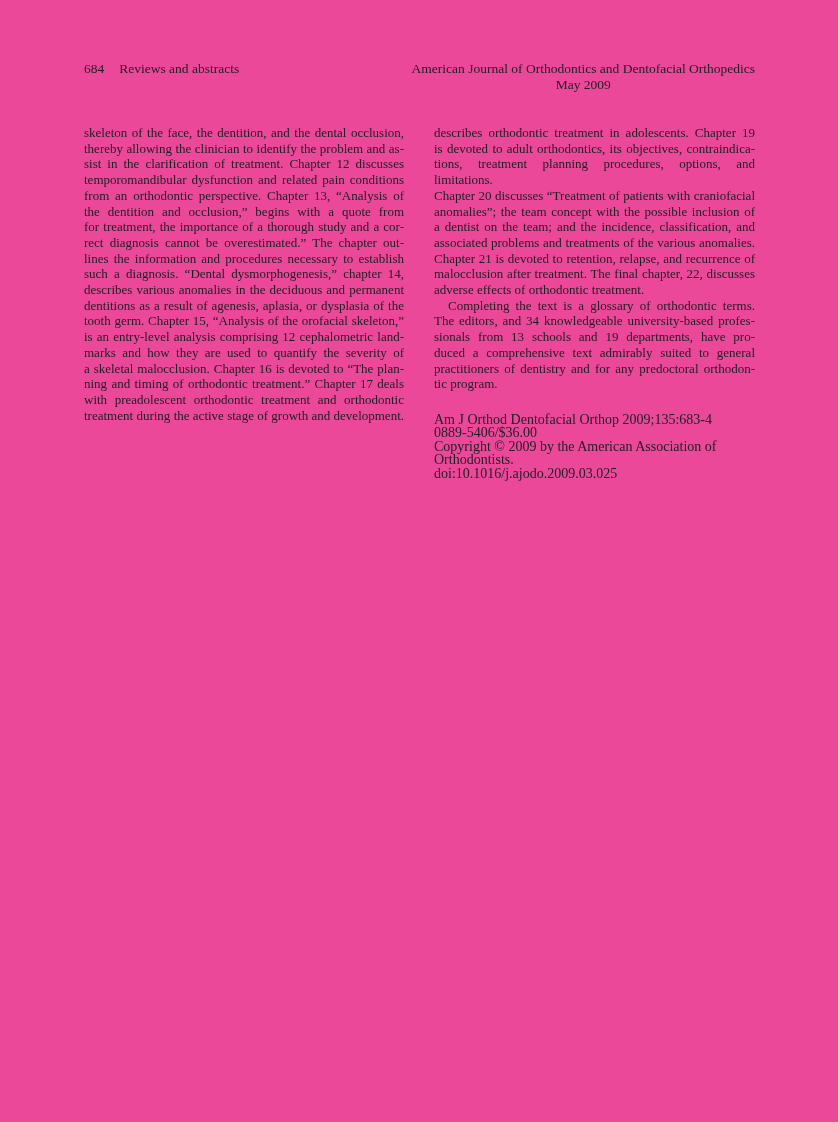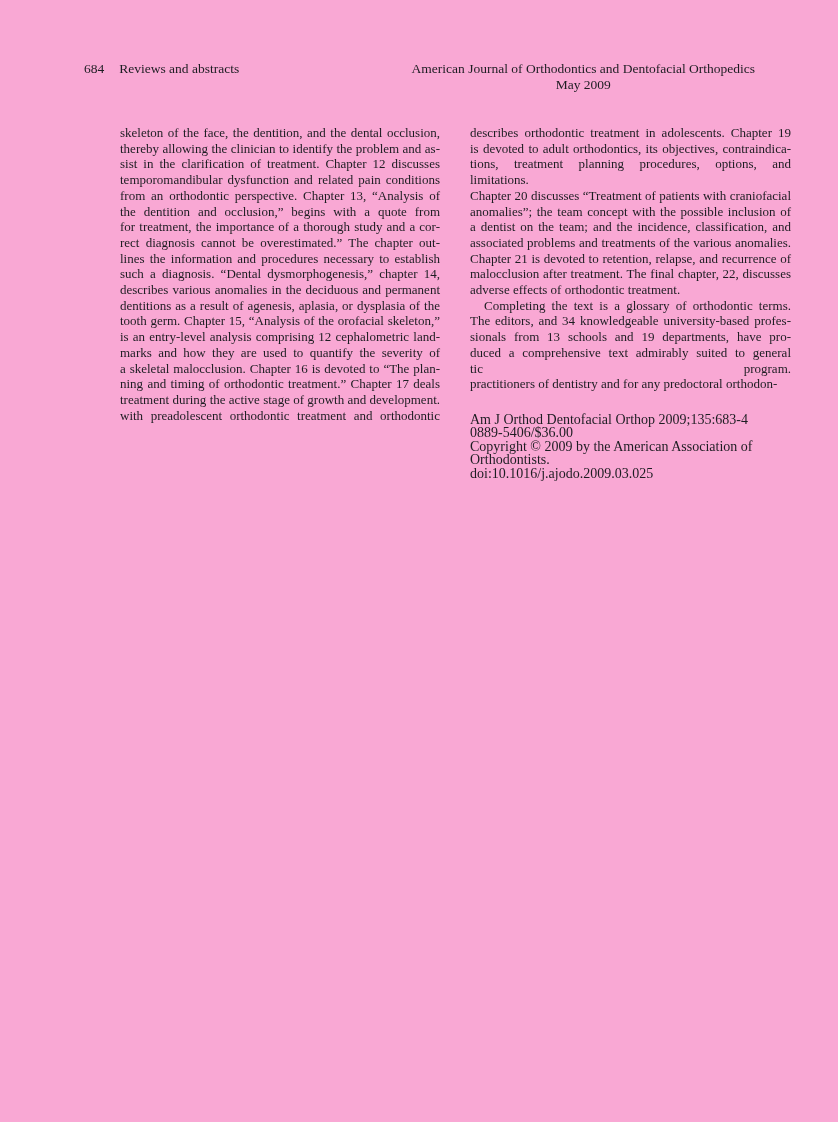--- a/index.html
+++ b/index.html
@@ -4,37 +4,37 @@
 <style>
   html, body { margin: 0; padding: 0; }
   body {
     width: 838px; height: 1122px;
     background: #ffffff;
     position: relative;
     font-family: "Liberation Serif", "DejaVu Serif", serif;
     color: #1d1d22;
     overflow: hidden;
   }
-  .page { position: absolute; inset: 0; background: #f9a8d4; }
+  .page { position: absolute; inset: 0; background: #ec4899; }
 
   .header-left {
     position: absolute; left: 84px; top: 61px;
     font-size: 13.5px; line-height: 16px; white-space: nowrap;
   }
   .page-number { display: inline-block; margin-right: 15px; }
 
   .header-right {
     position: absolute; right: 83px; top: 61px;
     text-align: center; font-size: 13.5px; line-height: 16px;
     white-space: nowrap;
   }
 
   .col {
     position: absolute; top: 125px;
-    font-size: 13px; line-height: 15.7px; margin-left: 36px;
+    font-size: 13px; line-height: 15.7px;
   }
   .col-left  { left: 84px;  width: 320px; }
   .col-right { left: 434px; width: 321px; }
 
   .line {
     text-align: justify;
     text-align-last: justify;
   }
   .para.last-left .line:last-child { text-align-last: left; }
   .para.indent-first .line:first-child { text-indent: 14px; }
@@ -71,22 +71,22 @@
         <div class="line">rect diagnosis cannot be overestimated.” The chapter out-</div>
         <div class="line">lines the information and procedures necessary to establish</div>
         <div class="line">such a diagnosis. “Dental dysmorphogenesis,” chapter 14,</div>
         <div class="line">describes various anomalies in the deciduous and permanent</div>
         <div class="line">dentitions as a result of agenesis, aplasia, or dysplasia of the</div>
         <div class="line">tooth germ. Chapter 15, “Analysis of the orofacial skeleton,”</div>
         <div class="line">is an entry-level analysis comprising 12 cephalometric land-</div>
         <div class="line">marks and how they are used to quantify the severity of</div>
         <div class="line">a skeletal malocclusion. Chapter 16 is devoted to “The plan-</div>
         <div class="line">ning and timing of orthodontic treatment.” Chapter 17 deals</div>
+        <div class="line">with preadolescent orthodontic treatment and orthodontic</div>
         <div class="line">treatment during the active stage of growth and development.</div>
-        <div class="line">with preadolescent orthodontic treatment and orthodontic</div>
       </div>
   </div>
 
   <div class="col col-right">
     <div class="para last-left">
         <div class="line">describes orthodontic treatment in adolescents. Chapter 19</div>
         <div class="line">is devoted to adult orthodontics, its objectives, contraindica-</div>
         <div class="line">tions, treatment planning procedures, options, and limitations.</div>
         <div class="line">Chapter 20 discusses “Treatment of patients with craniofacial</div>
         <div class="line">anomalies”; the team concept with the possible inclusion of</div>
@@ -94,22 +94,22 @@
         <div class="line">associated problems and treatments of the various anomalies.</div>
         <div class="line">Chapter 21 is devoted to retention, relapse, and recurrence of</div>
         <div class="line">malocclusion after treatment. The final chapter, 22, discusses</div>
         <div class="line">adverse effects of orthodontic treatment.</div>
       </div>
     <div class="para last-left indent-first">
         <div class="line">Completing the text is a glossary of orthodontic terms.</div>
         <div class="line">The editors, and 34 knowledgeable university-based profes-</div>
         <div class="line">sionals from 13 schools and 19 departments, have pro-</div>
         <div class="line">duced a comprehensive text admirably suited to general</div>
+        <div class="line">practitioners of dentistry and for any predoctoral orthodon-</div>
         <div class="line">tic program.</div>
-        <div class="line">practitioners of dentistry and for any predoctoral orthodon-</div>
       </div>
     <div class="citation">
         <div class="line">Am J Orthod Dentofacial Orthop 2009;135:683-4</div>
         <div class="line">0889-5406/$36.00</div>
         <div class="line">Copyright © 2009 by the American Association of Orthodontists.</div>
         <div class="line">doi:10.1016/j.ajodo.2009.03.025</div>
       </div>
   </div>
 
 </div>

